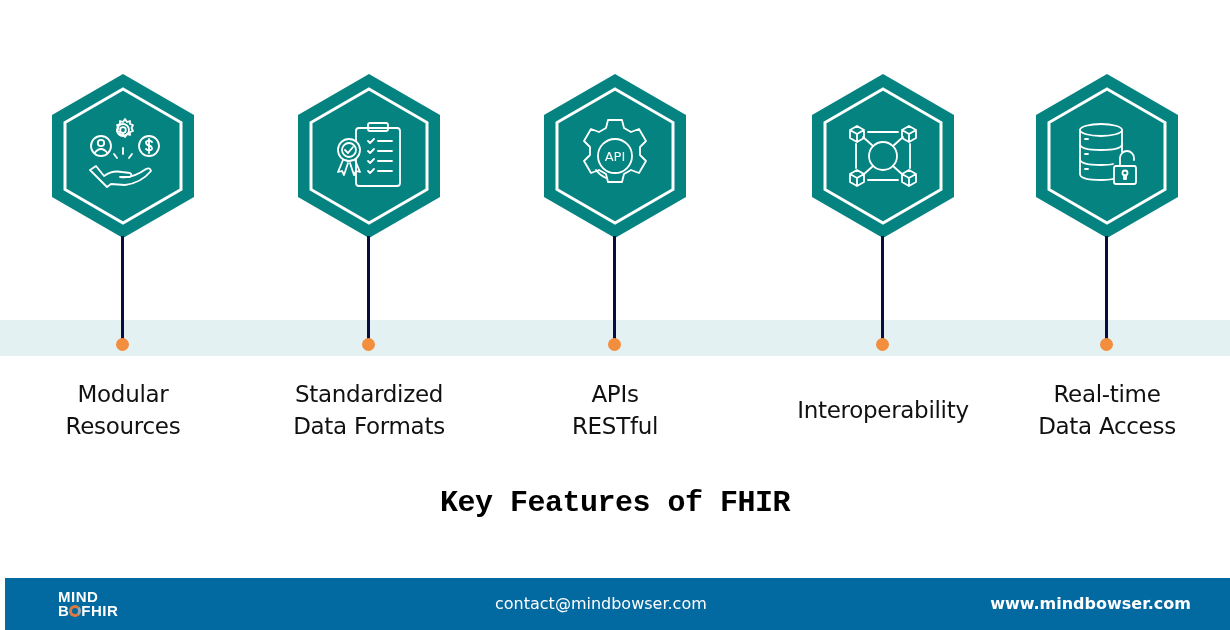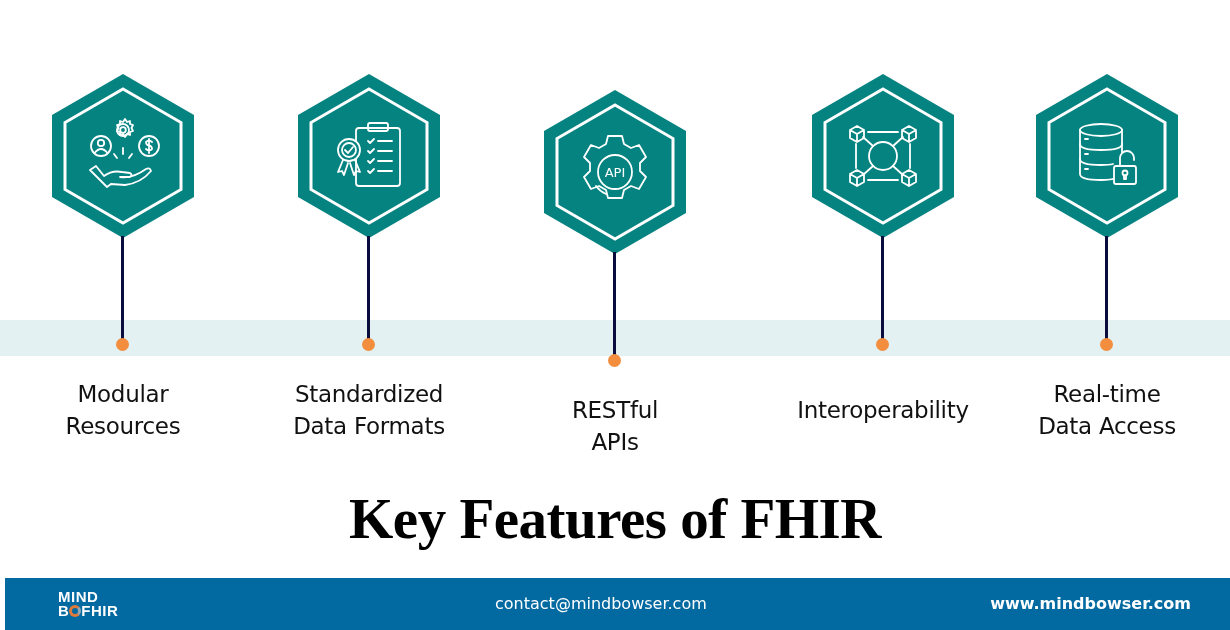--- a/index.html
+++ b/index.html
@@ -23,22 +23,22 @@
     border-radius: 50%; background: #f28e3e;
   }
   .label {
     position: absolute; left: 0; width: 246px; top: 378px;
     text-align: center; font-size: 23px; line-height: 32px; color: #111111;
     font-family: "DejaVu Sans", sans-serif; letter-spacing: -0.3px;
   }
   .label.single { top: 394px; }
   .title {
     position: absolute; left: 0; width: 1230px; top: 486px;
-    text-align: center; font-size: 57px; font-weight: bold; color: #000;
-    font-family: Liberation Serif, serif; letter-spacing: -0.5px;
+    text-align: center; font-size: 30px; font-weight: bold; color: #000;
+    font-family: Liberation Mono, monospace; letter-spacing: -0.5px;
   }
   .footer {
     position: absolute; left: 5px; top: 578px; width: 1230px; height: 52px;
     background: #0369a1;
   }
   .logo {
     position: absolute; left: 53px; top: 12px; color: #fff; font-weight: 900;
     font-family: "Liberation Sans", sans-serif; font-size: 15px; line-height: 14px;
     letter-spacing: 0.5px;
   }
@@ -99,36 +99,36 @@
     </g>
   </svg>
   <div class="stem"></div>
   <div class="dot"></div>
   <div class="label">
     <div>Standardized</div>
     <div>Data Formats</div>
   </div>
 </div>
 
-<div class="feature" style="left:492px;margin-top:16px;">
+<div class="feature" style="left:492px;">
   <svg class="hex" viewBox="0 0 142 164">
     <polygon points="71,0 142,41 142,123 71,164 0,123 0,41" fill="#058381"></polygon>
     <polygon points="71,15 129,48.5 129,115.5 71,149 13,115.5 13,48.5" fill="none" stroke="#fff" stroke-width="3"></polygon>
     <g fill="none" stroke="#fff" stroke-width="1.8" stroke-linecap="round" stroke-linejoin="round">
       <path d="M64 46 h14 l2 8 l7 4 l8 -3 l7 12 l-6 6 v8 l6 6 l-7 12 l-8 -3 l-7 4 l-2 8 h-14 l-2 -8 l-7 -4 l-8 3 l-7 -12 l6 -6 v-8 l-6 -6 l7 -12 l8 3 l7 -4 z"></path>
       <circle cx="71" cy="82" r="17"></circle>
       <path d="M52 96 a24 24 0 0 0 10 8"></path>
     </g>
     <text x="71" y="87" text-anchor="middle" fill="#fff" font-size="13" font-family="DejaVu Sans, sans-serif">API</text>
   </svg>
   <div class="stem"></div>
   <div class="dot"></div>
   <div class="label">
+    <div>APIs</div>
     <div>RESTful</div>
-    <div>APIs</div>
   </div>
 </div>
 
 <div class="feature" style="left:760px;">
   <svg class="hex" viewBox="0 0 142 164">
     <polygon points="71,0 142,41 142,123 71,164 0,123 0,41" fill="#058381"></polygon>
     <polygon points="71,15 129,48.5 129,115.5 71,149 13,115.5 13,48.5" fill="none" stroke="#fff" stroke-width="3"></polygon>
     <g fill="none" stroke="#fff" stroke-width="1.8" stroke-linecap="round" stroke-linejoin="round">
       <circle cx="71" cy="82" r="14"></circle>
       <path d="M56 58 h30 M56 106 h30 M44 70 v24 M98 70 v24"></path>

